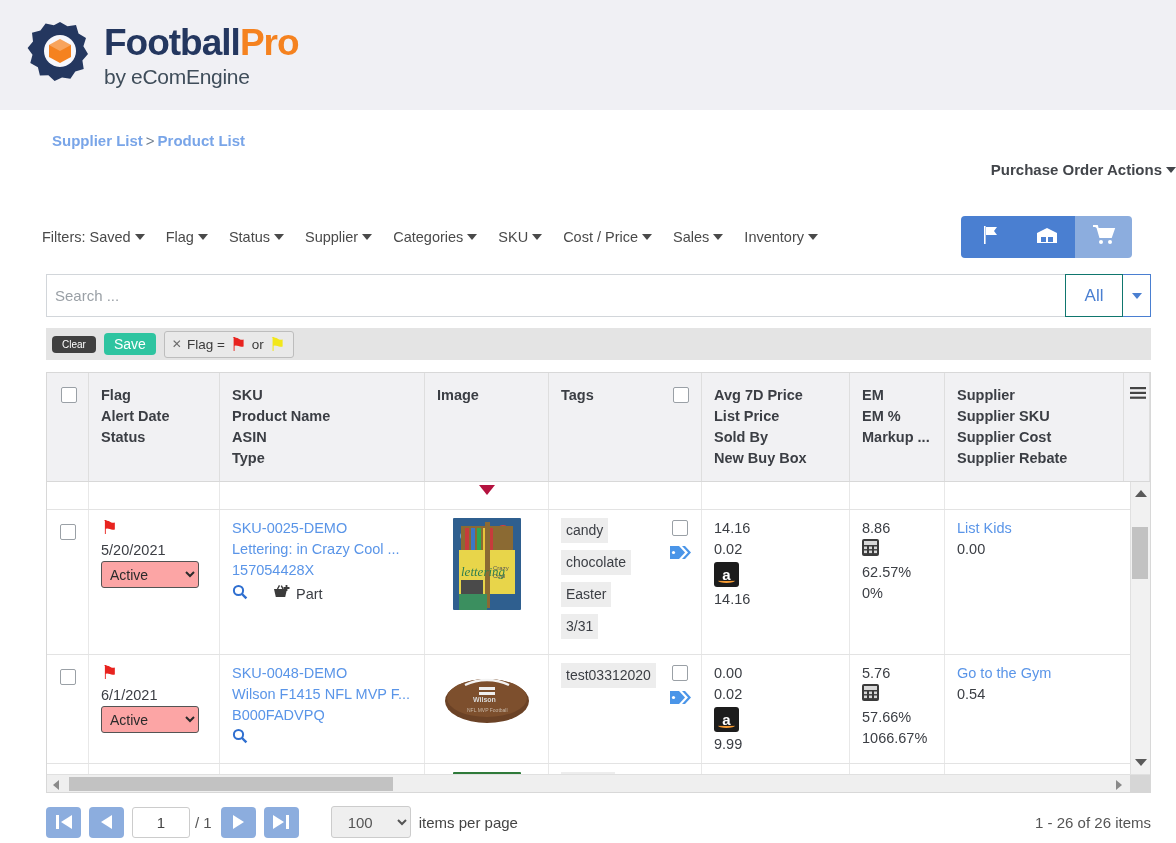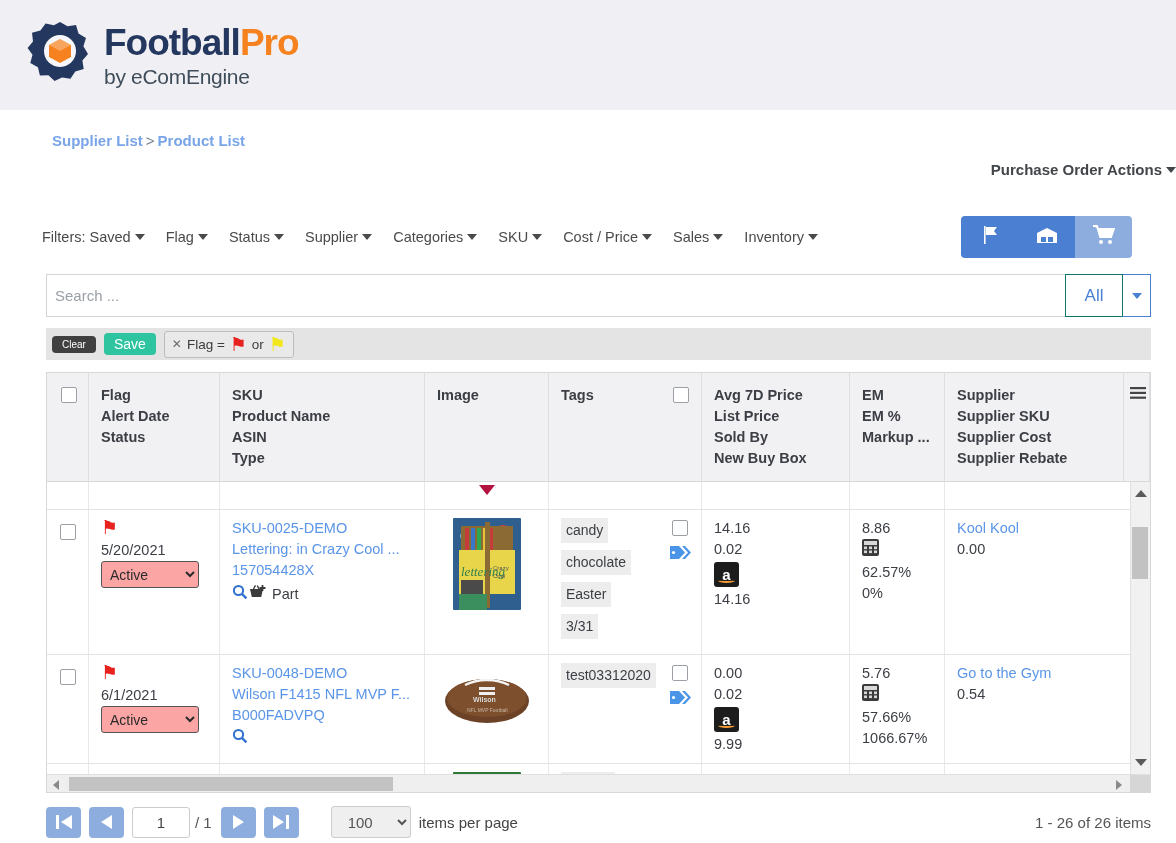--- a/index.html
+++ b/index.html
@@ -77,21 +77,21 @@
   .cb{ width:16px;height:16px;border:1px solid #9aa0a6;border-radius:2px;background:#fff;cursor:pointer;display:inline-block;}
   .grid-body{ position:relative; height:292px; overflow:hidden;}
   .row{ display:flex; border-bottom:1px solid #e3e3e3; }
   .cell{ border-right:1px solid #e8e8e8; padding:8px 12px; font-size:14.5px; color:#3b3e44; line-height:21px;}
   .row .c-supplier{ border-right:none; }
   .partial-row{ height:28px; }
   .lnk{ color:#5a95e8; text-decoration:none; display:block; cursor:pointer;}
   .flag-glyph{ font-size:19px; line-height:1; display:inline-block;}
   .status-sel{ border:1px solid #545454;border-radius:3px;background:#fca5a5;
      font-size:14px;padding:2px 4px;width:98px; height:27px; font-family:inherit; color:#2b2b2b; cursor:pointer;}
-  .mini-icons{ display:flex; align-items:center; gap:0; margin-top:2px;}
+  .mini-icons{ display:flex; align-items:center; gap:24px; margin-top:2px;}
   .tag-pill{ background:#ededed; color:#3b3e44; font-size:14px; padding:2px 5px; display:inline-block; margin-bottom:7px;}
   .tagcol{ position:relative; }
   .tag-right{ position:absolute; right:10px; top:10px; display:flex; flex-direction:column; align-items:center; gap:8px;}
   .prod-img{ width:68px; height:92px; border-radius:1px; }
   .amz{ width:25px;height:25px;background:#1c1c1c;border-radius:3px;display:flex;align-items:center;justify-content:center;
      color:#fff;font-size:15px;font-weight:bold;position:relative;margin:2px 0;}
   .amz:after{ content:""; position:absolute; left:4px; right:4px; bottom:4px; height:3px;
      border-bottom:2px solid #f79c34; border-radius:0 0 50% 50%;}
   .vscroll{ position:absolute; right:0; top:0; width:20px; height:292px; background:#f1f1f1; border-left:1px solid #e0e0e0;}
   .vthumb{ position:absolute; right:2px; top:45px; width:16px; height:52px; background:#c2c2c2;}
@@ -370,21 +370,21 @@
               <rect x="12" y="7.5" width="3" height="2.6" fill="#d8d8d8"></rect>
               <rect x="2" y="11.5" width="3" height="2.6" fill="#d8d8d8"></rect>
               <rect x="7" y="11.5" width="3" height="2.6" fill="#d8d8d8"></rect>
               <rect x="12" y="11.5" width="3" height="2.6" fill="#d8d8d8"></rect>
             </svg>
         </div>
         <div>62.57%</div>
         <div>0%</div>
       </div>
       <div class="cell c-supplier">
-        <a class="lnk">Kool Kool</a>
+        <a class="lnk">List Kids</a>
         <div></div>
         <div>0.00</div>
       </div>
     </div>
 
     <div class="row">
       <div class="cell c-check" style="display:flex;justify-content:center;padding-top:14px">
         <span class="cb"></span>
       </div>
       <div class="cell c-flag">

